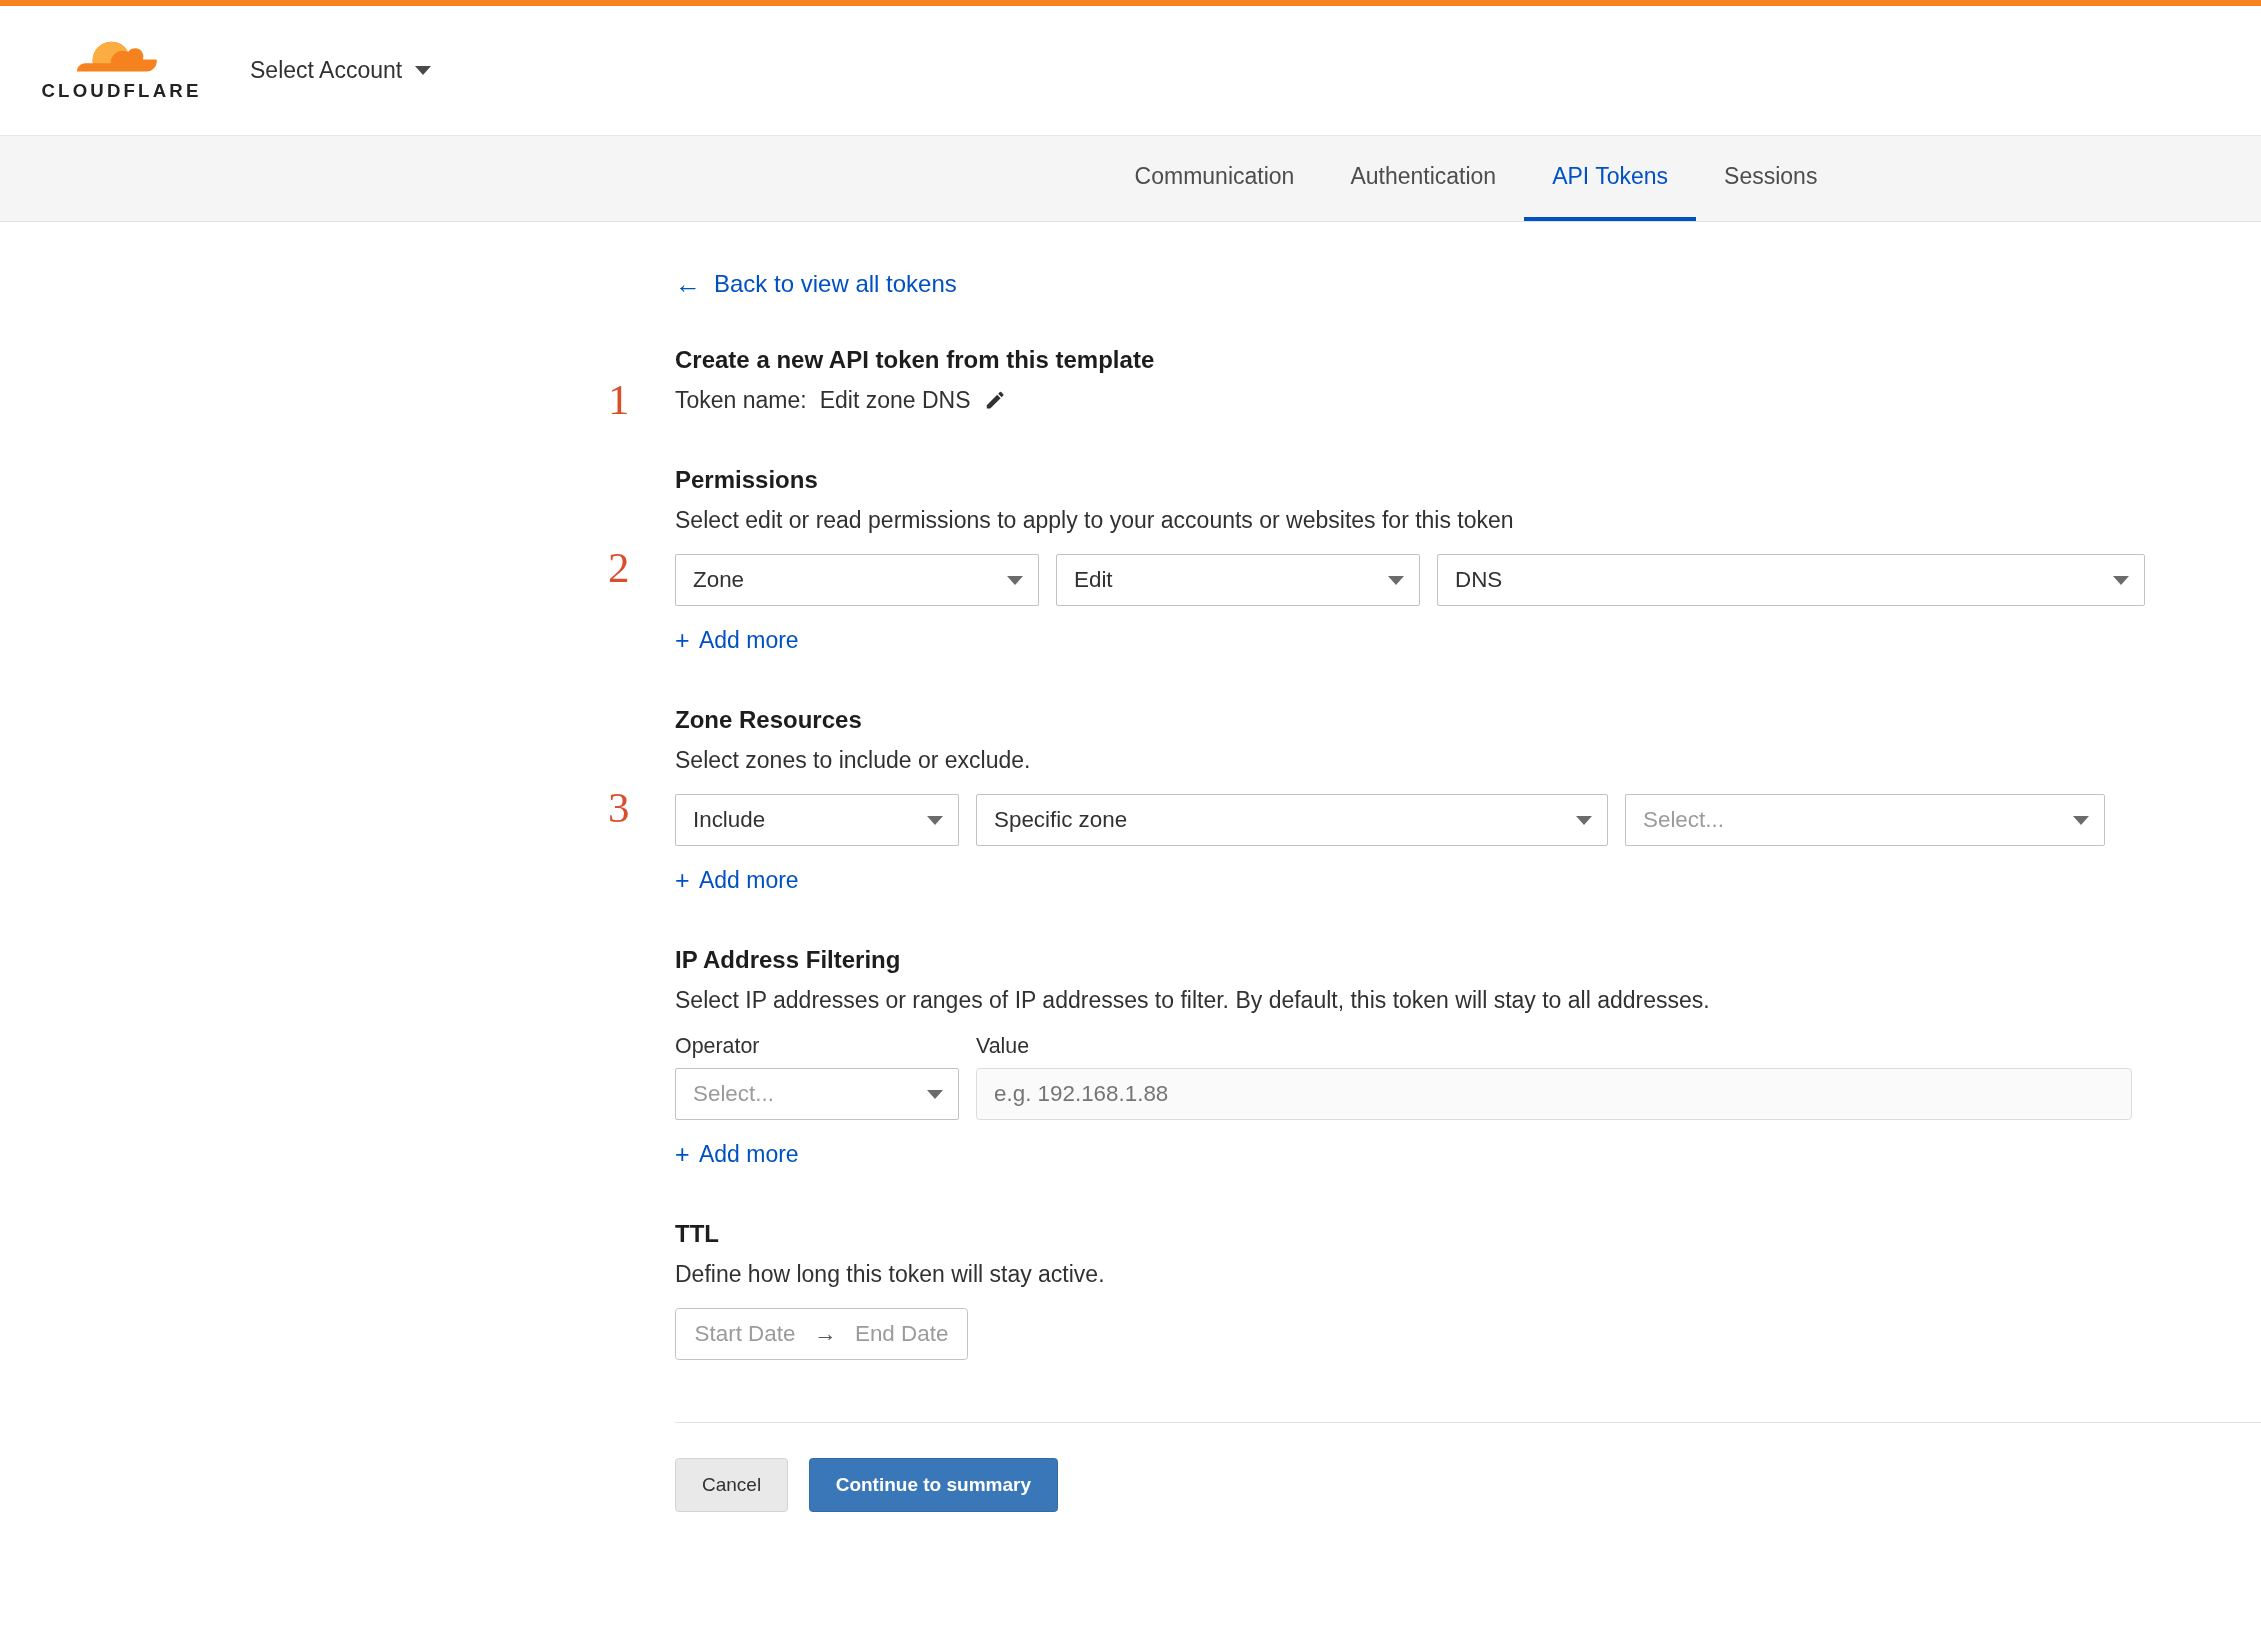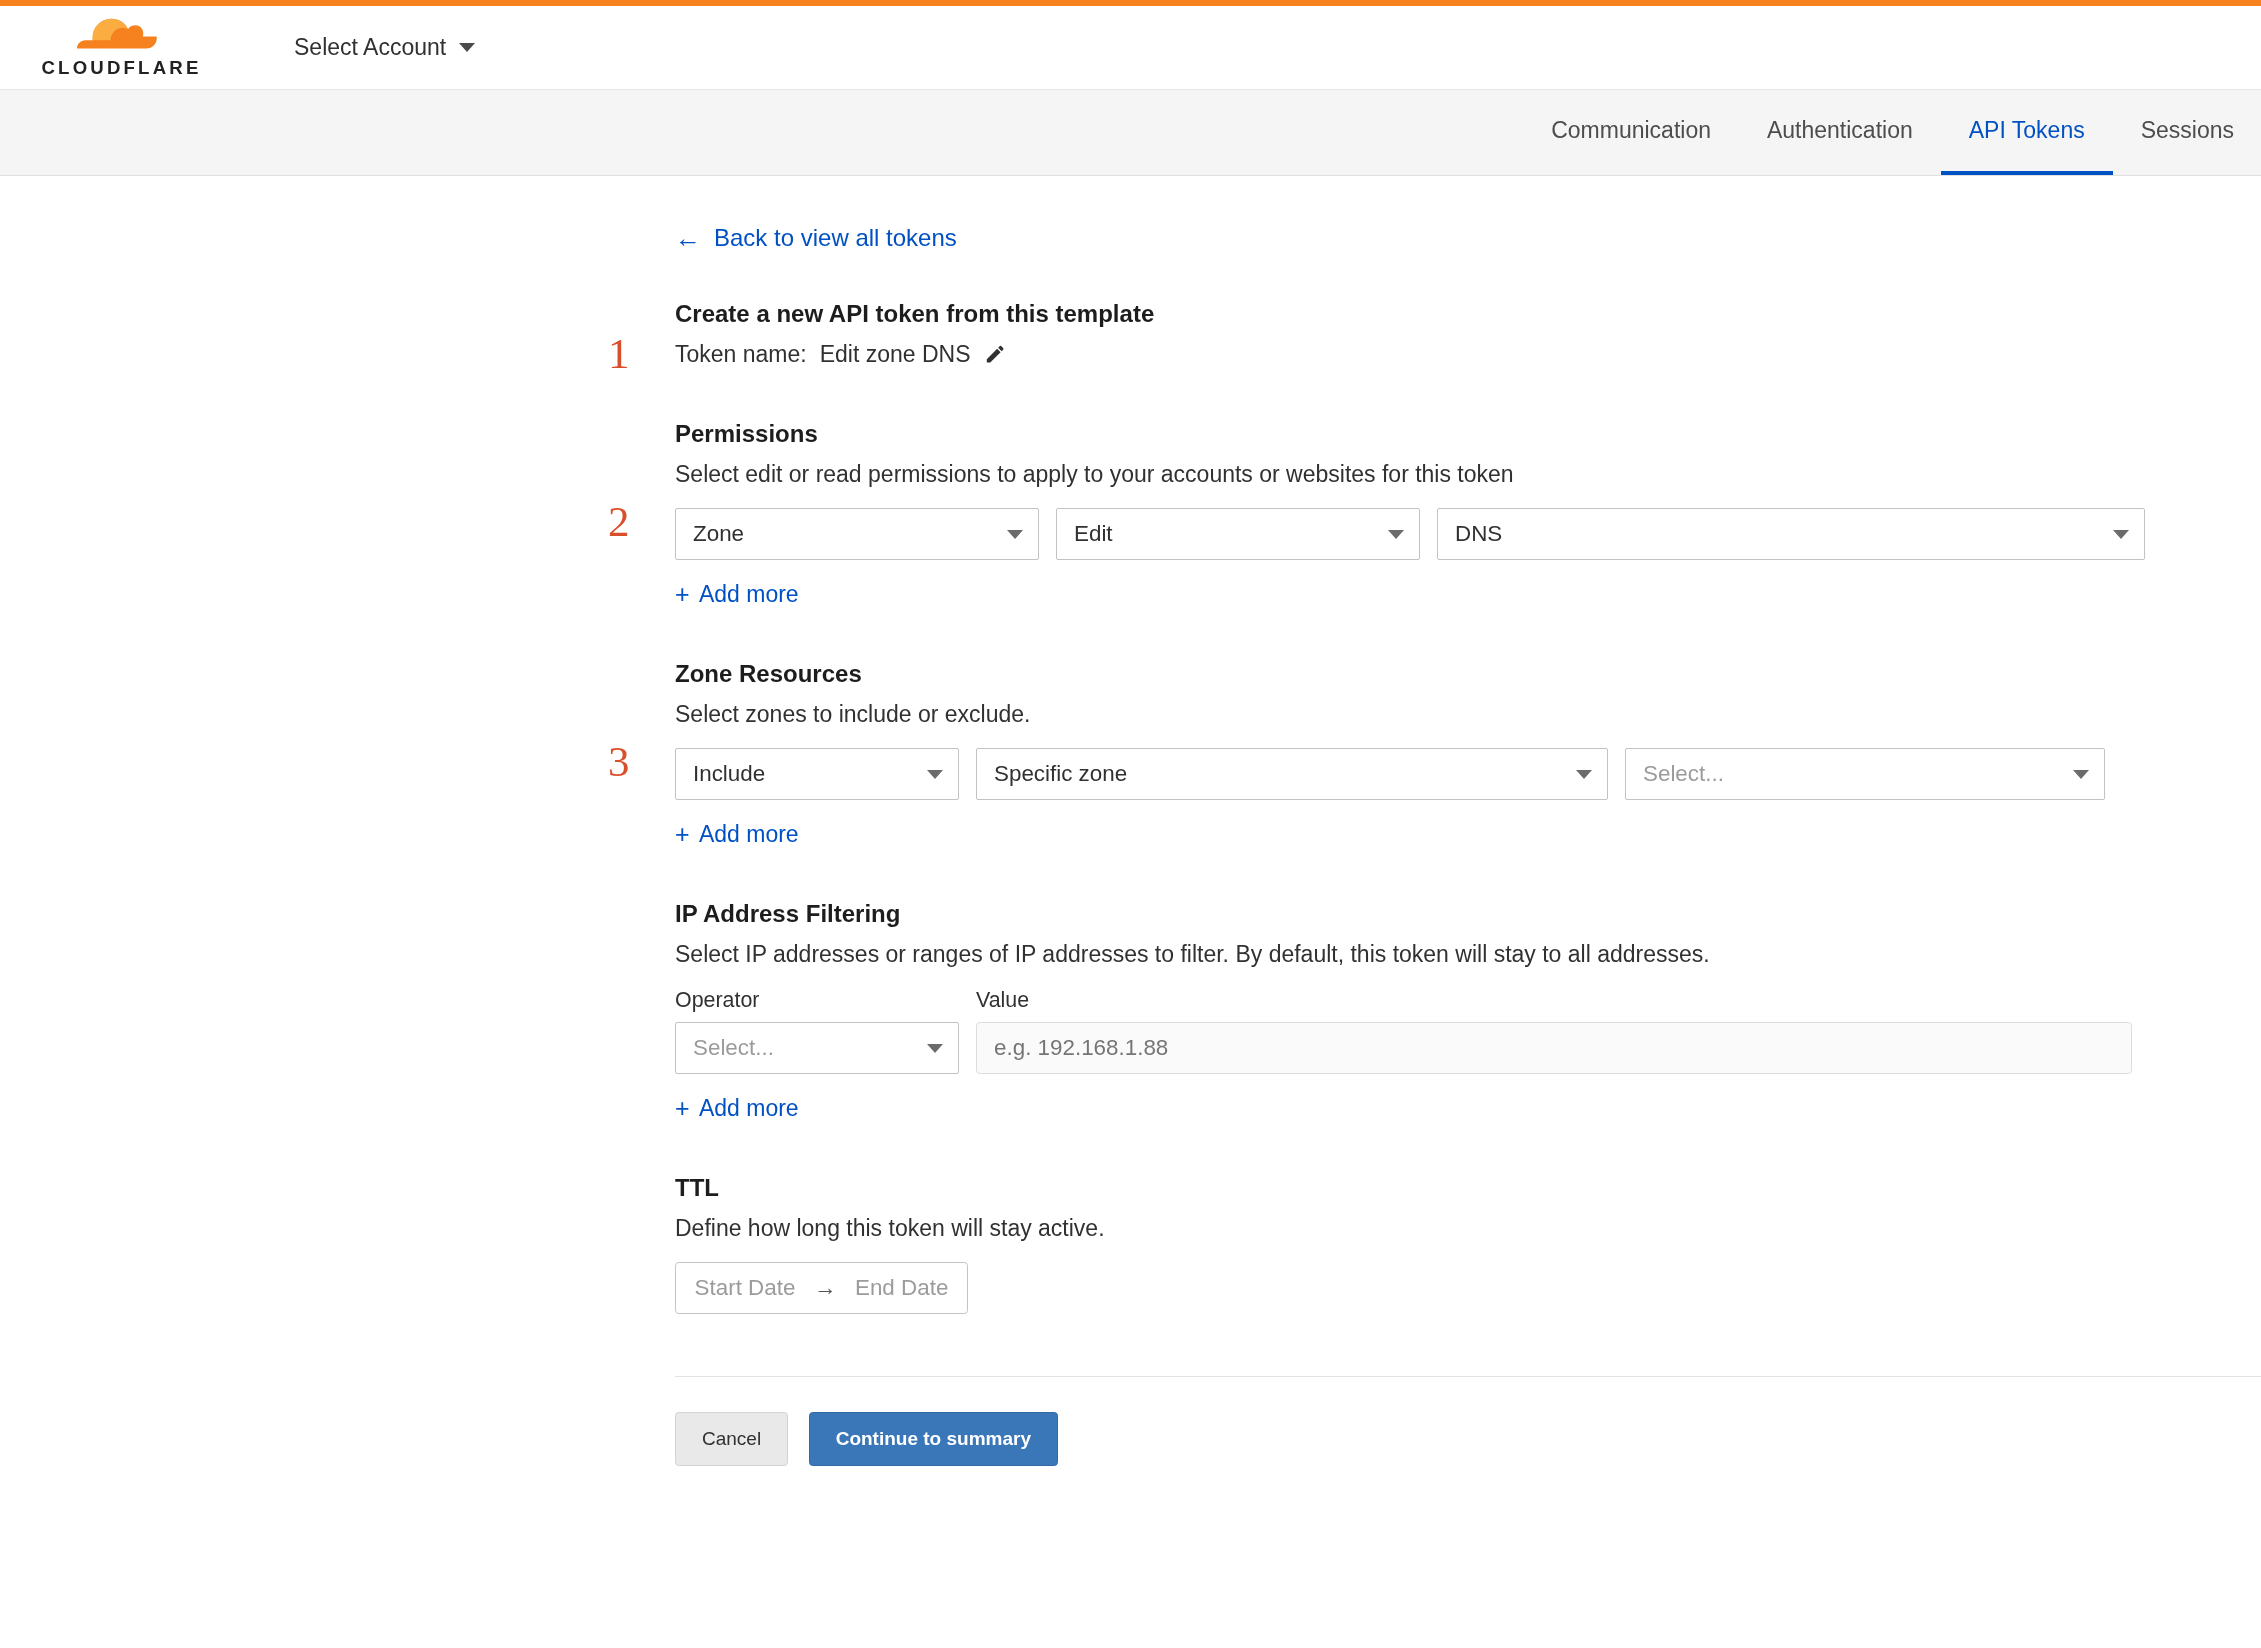--- a/index.html
+++ b/index.html
@@ -16,27 +16,26 @@
     position: relative;
     overflow: hidden;
   }
   .top-accent {
     height: 5.6px;
     width: 100%;
     background: #f6821f;
   }
   
   .header {
-    height: 84px;
+    height: 130px;
     display: flex;
     align-items: center;
     padding: 0 0 0 30px;
     border-bottom: 0.9px solid #e6e6e6;
     background: #ffffff;
-    gap: 44px;
   }
   .logo {
     display: flex;
     flex-direction: column;
     align-items: center;
     justify-content: center;
     width: 183px;
   }
   .logo svg { display: block; }
   .logo-word {
@@ -61,21 +60,21 @@
     border-right: 8.4px solid transparent;
     border-top: 9.3px solid #4a4a4a;
   }
   
   .tabbar {
     height: 86px;
     background: #f5f5f5;
     border-bottom: 0.9px solid #e0e0e0;
     display: flex;
     align-items: stretch;
-    justify-content: flex-end;
+    justify-content: center;
     padding-left: 690px;
   }
   .tab {
     display: flex;
     align-items: center;
     padding: 0 28px;
     font-size: 23px;
     color: #4d4d4d;
     cursor: pointer;
     border-bottom: 4.7px solid transparent;

